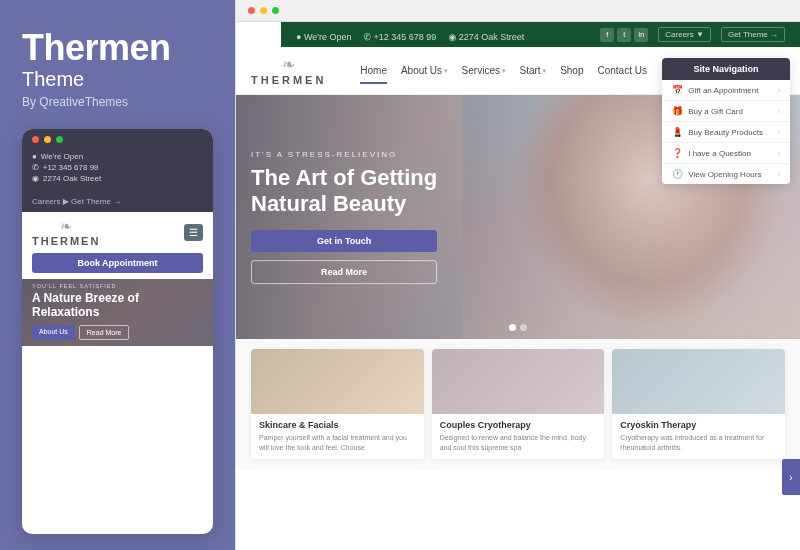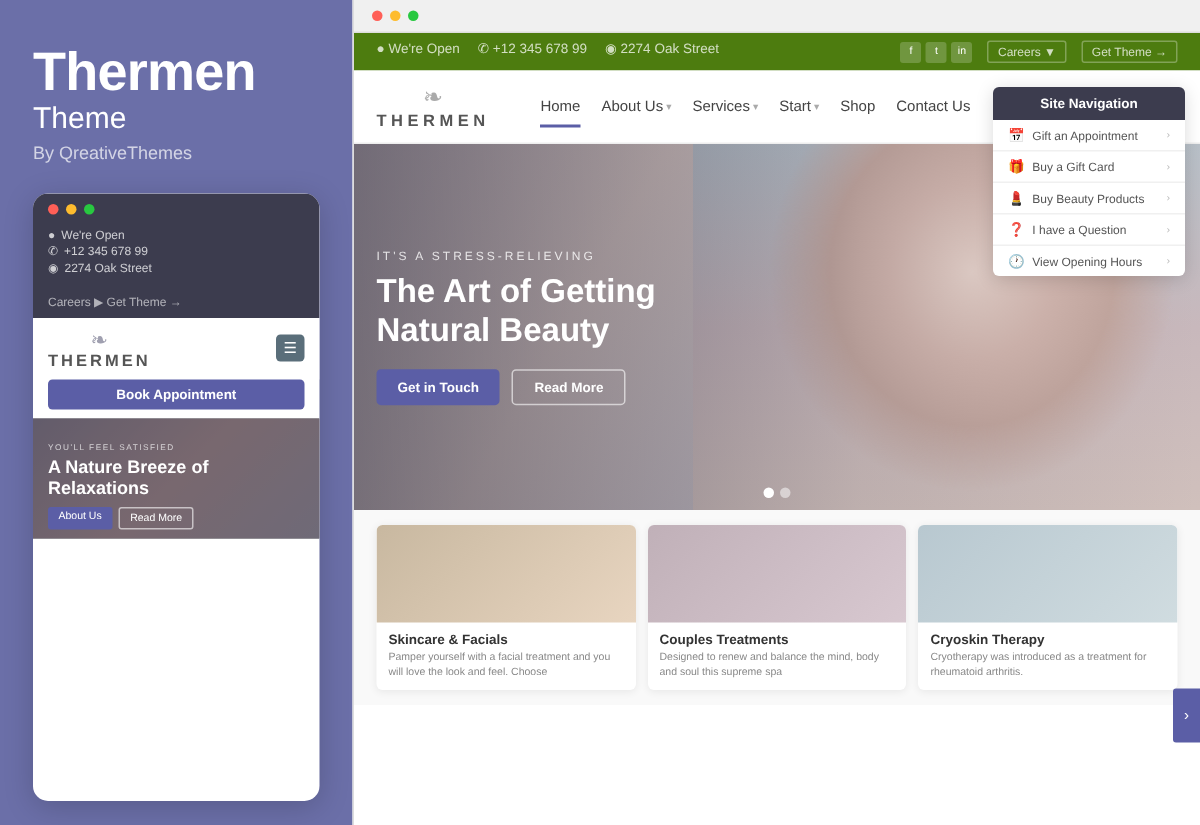--- a/index.html
+++ b/index.html
@@ -108,21 +108,21 @@
       font-size: 9px;
       font-weight: 600;
       text-align: center;
       padding: 5px;
       border-radius: 3px;
       margin: 0 10px 6px 10px;
       cursor: pointer;
     }
     .mobile-hero {
       background: linear-gradient(rgba(40,40,60,0.55), rgba(40,40,60,0.55)), #888;
-      height: 80px;
+      height: 67px;
       position: relative;
       overflow: hidden;
       display: flex;
       align-items: flex-end;
       padding: 6px 10px;
     }
     .mobile-hero-bg {
       position: absolute; inset: 0;
       background: linear-gradient(135deg, #9a8e99 0%, #c2a4a0 50%, #b0a8b0 100%);
       z-index: 0;
@@ -184,27 +184,28 @@
       background: #f0f0f0;
       padding: 7px 12px;
       display: flex;
       align-items: center;
       gap: 5px;
       border-bottom: 1px solid #ddd;
     }
 
     
     .site-top-bar {
-      background: #4d7c0f;
+      background: #14532d;
       padding: 5px 15px;
       display: flex;
-      align-items: flex-start;
+      align-items: flex-end;
       justify-content: space-between;
       font-size: 9px;
       color: rgba(255,255,255,0.75);
+      margin-left: 45px;
     }
     .site-top-left { display: flex; gap: 12px; align-items: center; }
     .site-top-right { display: flex; gap: 10px; align-items: center; }
     .social-icons { display: flex; gap: 3px; }
     .social-icon {
       width: 14px; height: 14px;
       background: rgba(255,255,255,0.2);
       border-radius: 2px;
       display: flex; align-items: center; justify-content: center;
       font-size: 7px; color: #fff;
@@ -295,21 +296,21 @@
       margin-bottom: 6px;
     }
     .hero-title-text {
       font-size: 22px;
       font-weight: 800;
       color: #fff;
       line-height: 1.2;
       margin-bottom: 12px;
       max-width: 200px;
     }
-    .hero-btns { display: flex; gap: 8px; }
+    .hero-btns { display: flex; gap: 8px; flex-direction: column; }
     .hero-btn-primary {
       background: #5b5ea6;
       color: #fff;
       font-size: 9px;
       font-weight: 600;
       padding: 6px 14px;
       border-radius: 3px;
       border: none;
       cursor: pointer;
     }
@@ -623,21 +624,21 @@
       <div class="service-card">
         <div class="service-img service-img-1"></div>
         <div class="service-info">
           <div class="service-title">Skincare &amp; Facials</div>
           <div class="service-desc">Pamper yourself with a facial treatment and you will love the look and feel. Choose</div>
         </div>
       </div>
       <div class="service-card">
         <div class="service-img service-img-3"></div>
         <div class="service-info">
-          <div class="service-title">Couples Treatments</div>
+          <div class="service-title">Couples Cryotherapy</div>
           <div class="service-desc">Designed to renew and balance the mind, body and soul this supreme spa</div>
         </div>
       </div>
       <div class="service-card">
         <div class="service-img service-img-4"></div>
         <div class="service-info">
           <div class="service-title">Cryoskin Therapy</div>
           <div class="service-desc">Cryotherapy was introduced as a treatment for rheumatoid arthritis.</div>
         </div>
       </div>

